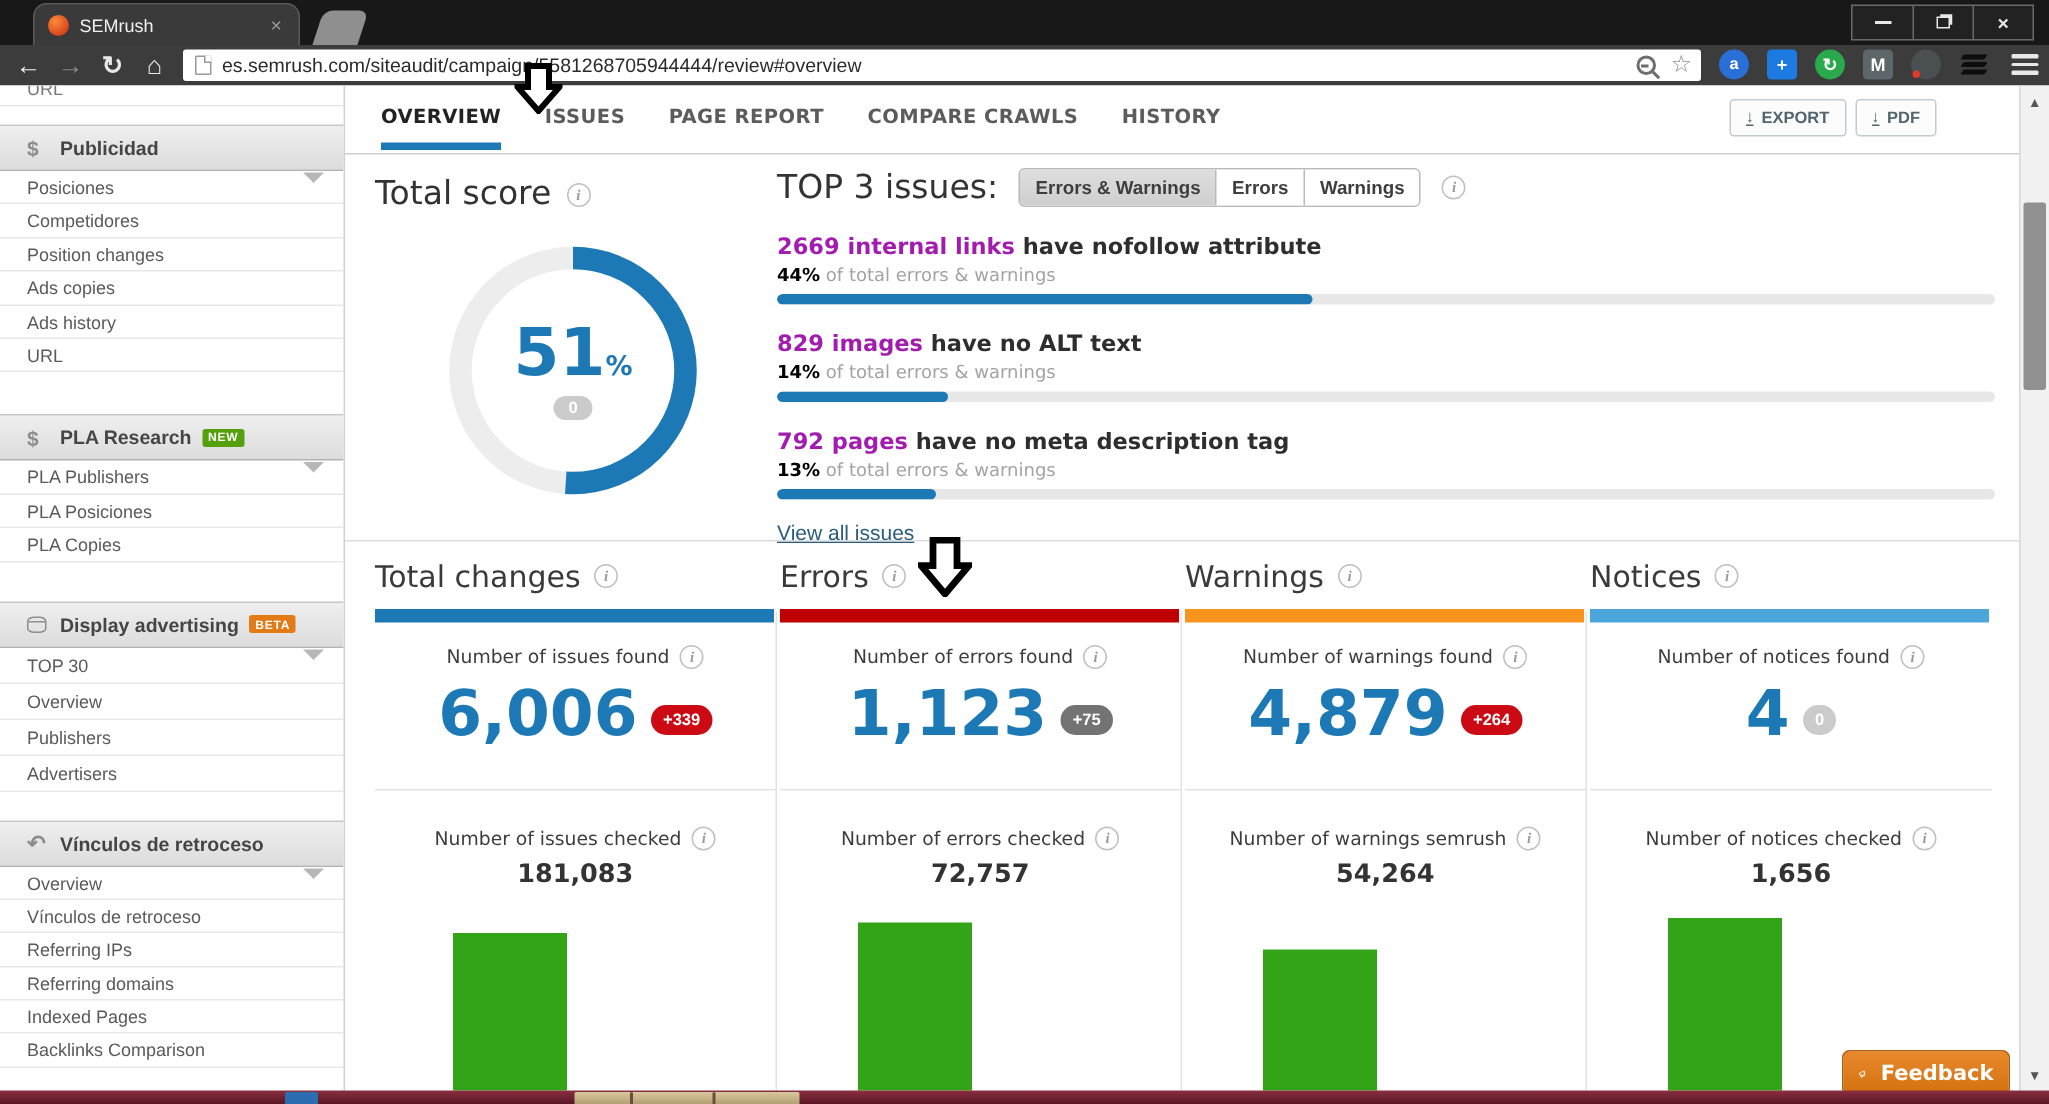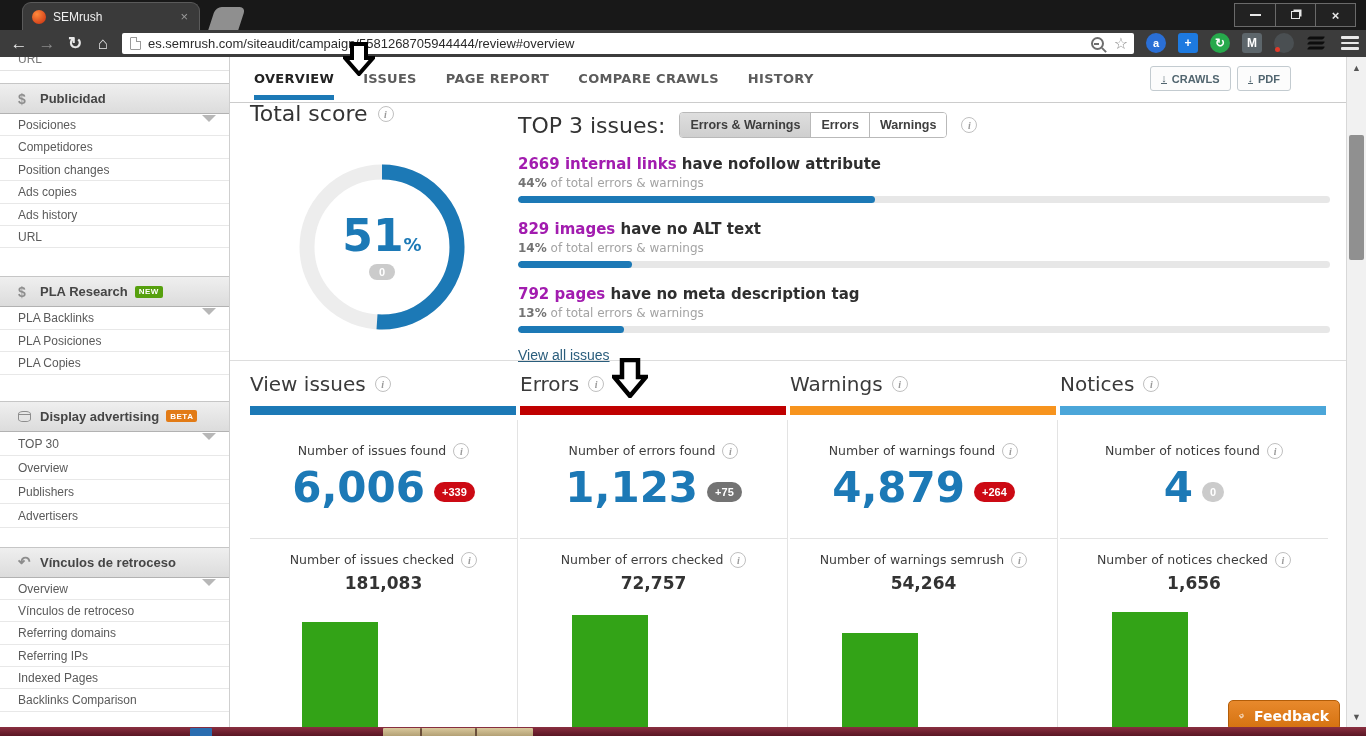--- a/index.html
+++ b/index.html
@@ -73,49 +73,49 @@
   .ptab.active:after { content:""; position:absolute; left:0; right:0; top:24px; height:5px; background:#1c79b6; }
   .topbtns { position:absolute; right:55px; top:9px; display:flex; gap:6px; }
   .obtn { border:1px solid #c3cbd0; border-radius:3px; background:#fcfcfc; color:#51656f; font-size:11px; font-weight:bold;
           height:25px; display:flex; align-items:center; gap:5px; padding:0 10px; }
   .dlico { font-size:11px; line-height:10px; border-bottom:1.5px solid #51656f; color:#51656f; font-weight:normal; }
 
   .h2 { font-family:"DejaVu Sans", sans-serif; font-size:22px; color:#333; display:flex; align-items:center; gap:10px; }
   .info { display:inline-block; width:16px; height:16px; border:1px solid #c0c0c0; border-radius:50%; color:#9a9a9a;
           font:italic bold 10px "Liberation Serif", serif; text-align:center; line-height:15px; flex:0 0 auto; }
 
-  .score-title { position:absolute; left:20px; top:44px;justify-content:flex-end; }
+  .score-title { position:absolute; left:20px; top:60px;justify-content:flex-end; }
   .donut-wrap { position:absolute; left:68px; top:106px; width:168px; height:168px; }
   .donut-center { position:absolute; left:0; top:0; width:168px; height:168px; display:flex; flex-direction:column; align-items:center; justify-content:center; }
   .score-num { font-family:"DejaVu Sans", sans-serif; font-weight:bold; font-size:44px; color:#1c79b6; line-height:1; }
   .score-num small { font-size:18px; font-weight:bold; }
   .score-delta { margin-top:6px; background:#cbcbcb; color:#fff; font-size:11px; font-weight:bold; border-radius:9px; padding:2px 10px; }
 
   .topissues { position:absolute; left:288px; top:55px; width:812px; }
   .ti-head { display:flex; align-items:center; gap:14px; }
   .seg { display:flex; border:1px solid #b9b9b9; border-radius:4px; overflow:hidden; }
   .segb { font-size:12.5px; font-weight:bold; color:#3e3e3e; padding:5px 10px; background:#fff; border-left:1px solid #b9b9b9; }
   .segb:first-child { border-left:none; }
   .segb.active { background:linear-gradient(#dedede,#cfcfcf); }
   .issue { margin-top:17px; }
   .issue-title { font-size:15px; font-weight:bold; color:#2e2e2e; font-family:"DejaVu Sans", sans-serif; }
   .issue-title .lnk { color:#a21caf; }
   .issue-sub { font-size:12px; color:#a3a3a3; margin-top:3px; font-family:"DejaVu Sans", sans-serif; }
-  .issue-sub b { color:#737373; }
+  .issue-sub b { color:#000000; }
   .issue-bar { margin-top:6px; height:7px; background:#e7e7e7; border-radius:4px; overflow:hidden; }
   .issue-fill { height:100%; border-radius:4px; background:#1c79b6; }
   .viewall { display:inline-block; margin-top:14px; font-size:14px; color:#2a5d7c; text-decoration:underline; }
 
   .hr { position:absolute; left:0; top:303px; width:100%; border-top:1px solid #ddd; }
 
   .cols { position:absolute; left:20px; top:309px; width:1080px; height:361px; }
   .col { position:absolute; top:0; width:270px; height:361px; }
   .col-title { position:absolute; left:0; top:6px; font-family:"DejaVu Sans", sans-serif; font-size:20px; color:#3a3a3a; display:flex; align-items:center; gap:9px; }
   .colbar { position:absolute; left:0; top:40px; width:266px; height:9px; }
-  .found { position:absolute; left:0; top:54px; width:268px; height:119px; border-bottom:1px solid #e3e3e3; text-align:center; padding-top:21px; }
+  .found { position:absolute; left:0; top:42px; width:268px; height:119px; border-bottom:1px solid #e3e3e3; text-align:center; padding-top:21px; }
   .col .bordered { border-right:1px solid #e3e3e3; }
   .small-label { font-size:12.5px; color:#3d3d3d; font-family:"DejaVu Sans", sans-serif; display:inline-flex; align-items:center; gap:7px; }
   .found-num-row { margin-top:8px; display:flex; align-items:center; justify-content:center; gap:9px; }
   .found-num { font-family:"DejaVu Sans", sans-serif; font-weight:bold; font-size:42px; color:#1c79b6; line-height:1; }
   .delta-badge { color:#fff; font-size:11px; font-weight:bold; border-radius:11px; padding:4px 8px; margin-top:8px; }
   .checked { position:absolute; left:0; top:161px; width:268px; bottom:0; text-align:center; padding-top:23px; }
   .checked-num { font-family:"DejaVu Sans", sans-serif; font-weight:bold; font-size:17px; color:#333; margin-top:5px; }
   .gwrap { position:absolute; left:52px; bottom:0; width:76px; }
   .gbar { position:absolute; left:0; bottom:0; width:76px; background:#33a317; }
   .glabel { position:absolute; left:0; bottom:100%; padding-bottom:1px; font-family:"DejaVu Sans", sans-serif; font-weight:bold; font-size:20px; color:#2f9e0d; white-space:nowrap; }
@@ -218,21 +218,21 @@
   </div>
   <div class="spacer" style="height:28px;"></div>
 
   <div class="sec">
     <div class="sec-head">
       <span class="sec-ico">$</span>
       <span>PLA Research</span>
       <span class="badge badge-new">NEW</span>
     </div>
     <div class="sec-caret" style="top:32px;"></div>
-    <div class="side-item">PLA Backlinks</div>
+    <div class="side-item">PLA Publishers</div>
     <div class="side-item">PLA Posiciones</div>
     <div class="side-item">PLA Copies</div>
   </div>
   <div class="spacer" style="height:26px;"></div>
 
   <div class="sec">
     <div class="sec-head">
       <span class="dbico"></span>
       <span>Display advertising</span>
       <span class="badge badge-beta">BETA</span>
@@ -246,40 +246,40 @@
   <div class="spacer" style="height:19px;"></div>
 
   <div class="sec">
     <div class="sec-head">
       <span class="sec-ico" style="font-size:15px;">↶</span>
       <span>Vínculos de retroceso</span>
     </div>
     <div class="sec-caret" style="top:32px;"></div>
     <div class="side-item">Overview</div>
     <div class="side-item">Vínculos de retroceso</div>
+    <div class="side-item">Referring IPs</div>
     <div class="side-item">Referring domains</div>
-    <div class="side-item">Referring IPs</div>
     <div class="side-item">Indexed Pages</div>
     <div class="side-item">Backlinks Comparison</div>
   </div>
 </div>
 
 <div class="content">
   <div class="tabsrow">
     <div class="ptabs">
       <span class="ptab active">OVERVIEW</span>
       <span class="ptab">ISSUES</span>
       <span class="ptab">PAGE REPORT</span>
       <span class="ptab">COMPARE CRAWLS</span>
       <span class="ptab">HISTORY</span>
     </div>
     <div class="topbtns">
       <div class="obtn">
         <span class="dlico">↓</span>
-        <span>CRAWLS</span>
+        <span>EXPORT</span>
       </div>
       <div class="obtn">
         <span class="dlico">↓</span>
         <span>PDF</span>
       </div>
     </div>
   </div>
 
   <div class="h2 score-title">
     <span>Total score</span>
@@ -329,21 +329,21 @@
         </div>
     </div>
     <span class="viewall">View all issues</span>
   </div>
 
   <div class="hr"></div>
 
   <div class="cols">
     <div class="col" style="left:0;">
       <div class="col-title">
-          <span>View issues</span>
+          <span>Total changes</span>
           <span class="info">i</span>
         </div>
       <div class="colbar" style="background: rgb(28, 121, 182);"></div>
       <div class="found bordered">
         <span class="small-label">
             <span>Number of issues found</span>
             <span class="info">i</span>
           </span>
         <div class="found-num-row">
             <span class="found-num">6,006</span>

